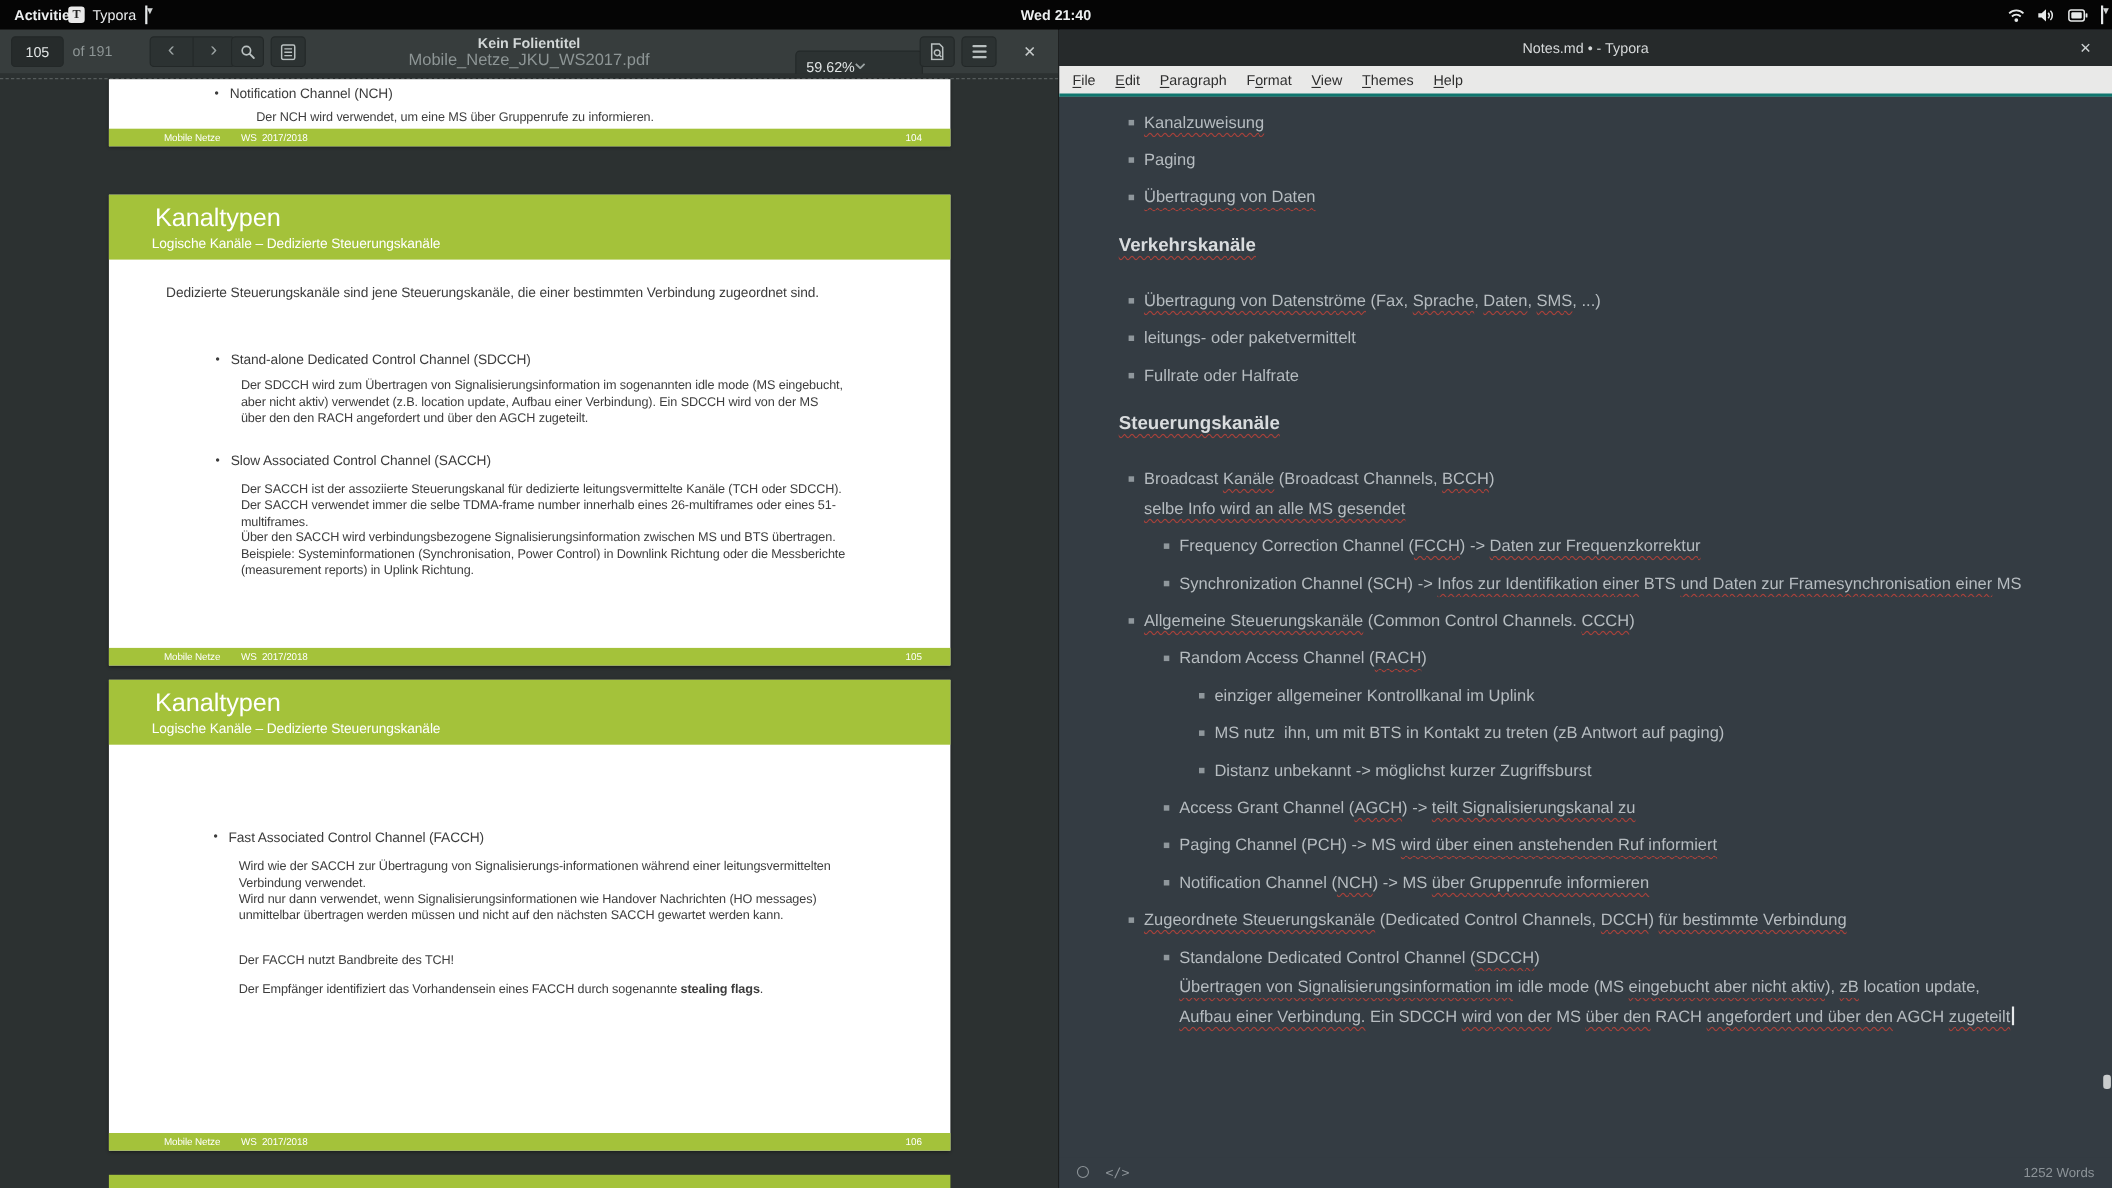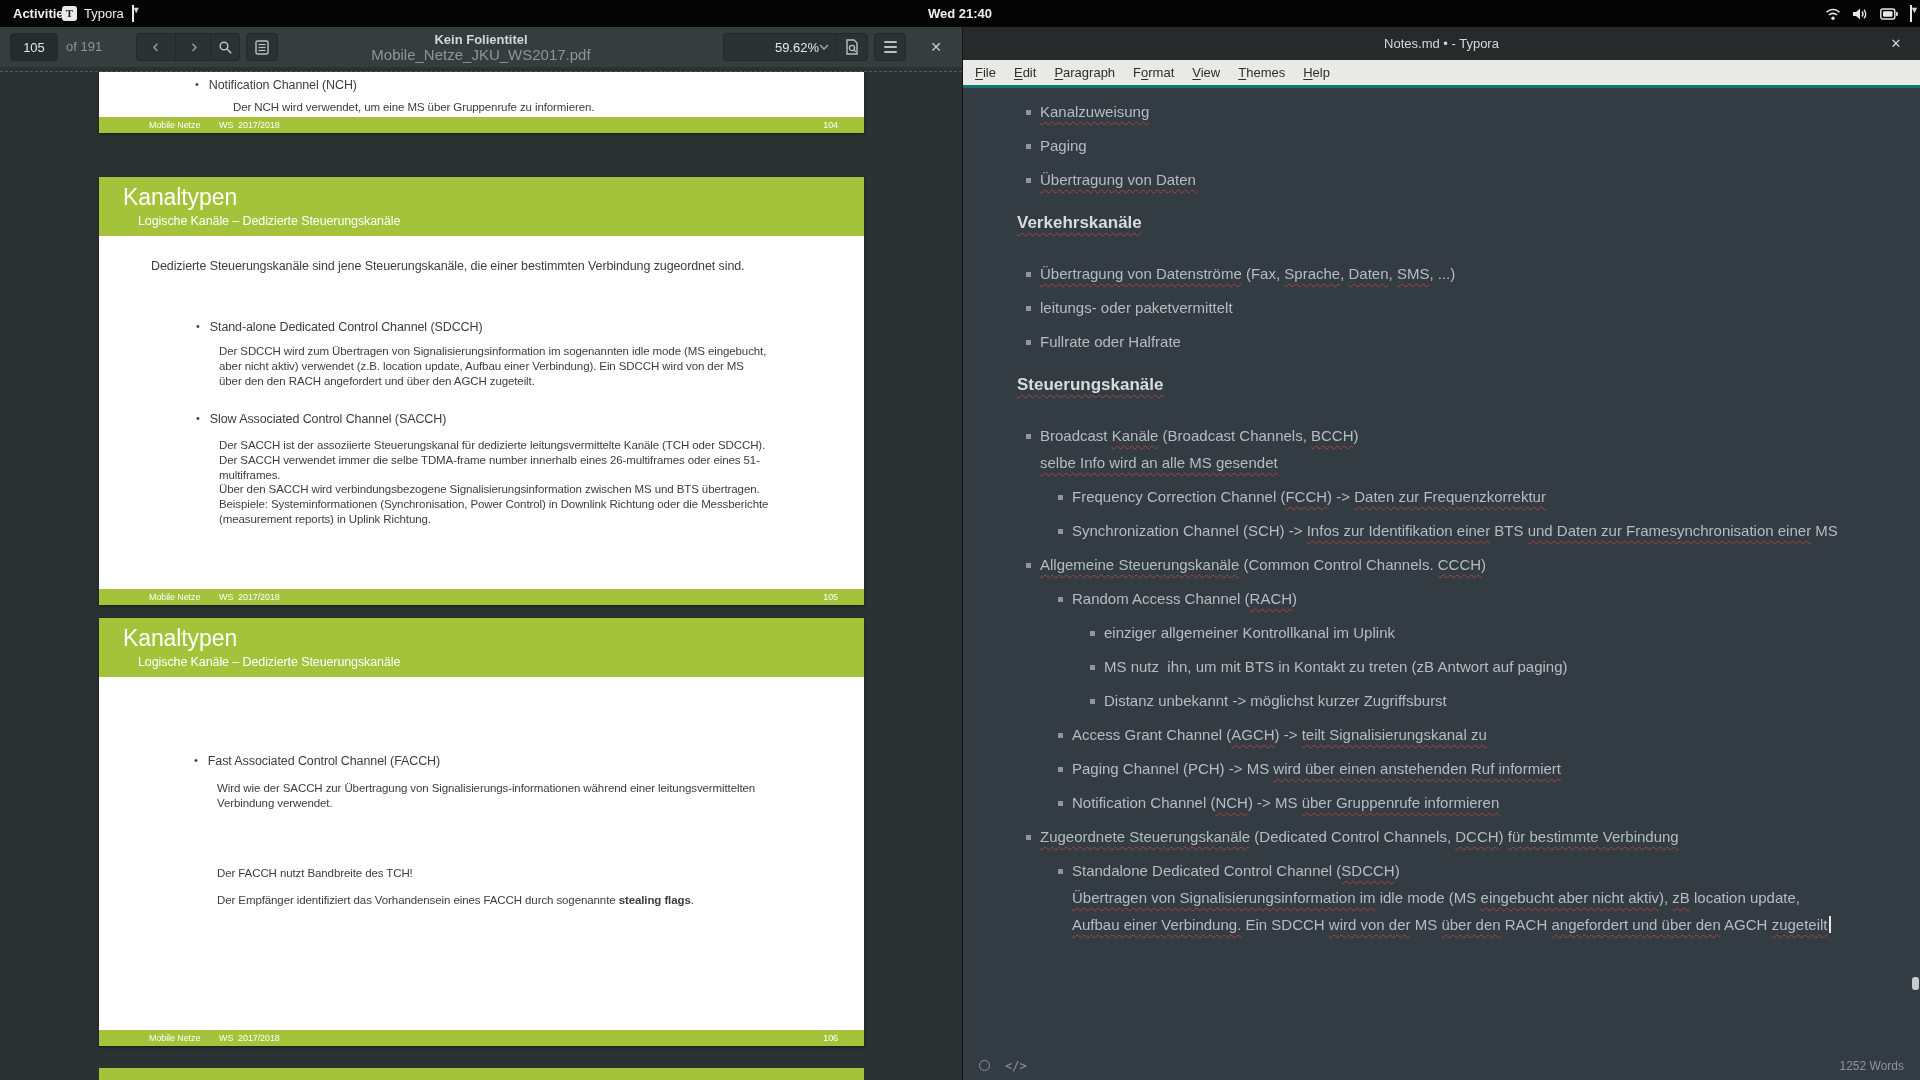--- a/index.html
+++ b/index.html
@@ -27,35 +27,35 @@
   #page-entry{left:10px;width:48px;background:#262b2b;color:#e2e6e6;font-size:13px;justify-content:center;}
   #page-total{position:absolute;left:66px;top:6px;height:28px;line-height:28px;color:#8d9595;font-size:13px;}
   #nav-group{left:136px;width:78px;padding:0;}
   #nav-group .half{width:39px;height:26px;line-height:24px;text-align:center;font-size:19px;color:#9aa2a2;}
   #nav-group .half:first-child{border-right:1px solid #232828;}
   #btn-search{left:210px;width:30px;}
   #btn-pane{left:246px;width:32px;}
   #tb-title{position:absolute;left:50%;top:4px;transform:translateX(-50%);text-align:center;width:420px;}
   #tb-title .t1{font-size:13px;font-weight:700;color:#d2d7d7;line-height:17px;}
   #tb-title .t2{font-size:15px;color:#8d9595;line-height:13px;}
-  #zoom-btn{left:723px;width:116px;justify-content:flex-end;padding:0 9px;}
+  #zoom-btn{left:723px;width:116px;justify-content:flex-start;padding:0 9px;margin-top:13px;}
   #zoom-btn .zl{font-size:13px;color:#e2e6e6;}
   #btn-fit{left:836px;width:32px;}
   #btn-burger{left:874px;width:32px;flex-direction:column;gap:3px;}
   #btn-burger i{display:block;width:13px;height:2px;background:#b9c0c0;border-radius:1px;}
   #btn-close-pdf{position:absolute;left:922px;top:7px;width:28px;height:26px;color:#c6cbcb;font-size:14px;
                  display:flex;align-items:center;justify-content:center;}
 
   #pdf-content{position:absolute;left:0;top:40px;width:962px;height:1013px;background:#2c3131;overflow:hidden;}
   #page-dash{position:absolute;left:0;top:4px;width:962px;border-top:1px dashed #565c5c;}
 
   .slide{position:absolute;left:99px;width:765px;background:#fff;box-shadow:0 1px 3px rgba(0,0,0,.45);
          color:#3d3d3d;letter-spacing:-0.1px;}
   .sl-head{position:absolute;left:0;top:0;width:765px;height:59px;background:#a4c23a;color:#fff;}
-  .sl-head .ht{position:absolute;left:24px;top:7px;font-size:23px;font-weight:400;}
+  .sl-head .ht{position:absolute;left:42px;top:7px;font-size:23px;font-weight:400;}
   .sl-head .hs{position:absolute;left:39px;top:37px;font-size:12.5px;}
   .sl-foot{position:absolute;left:0;bottom:0;width:765px;height:16px;background:#a4c23a;color:#fff;font-size:9px;}
   .sl-foot span{position:absolute;top:0;line-height:16px;white-space:pre;}
   .sf-course{left:50px;}
   .sf-term{left:120px;}
   .sf-page{right:26px;}
   .sbullet{position:absolute;font-size:12.5px;color:#3d3d3d;}
   .sbullet::before{content:"•";margin-right:10px;font-size:11px;position:relative;top:-1px;}
   .spara{position:absolute;font-size:11.5px;line-height:14.8px;color:#3d3d3d;}
 
@@ -206,20 +206,21 @@
     </div>
 
     <div class="slide" style="top:551px;height:428px;">
       <div class="sl-head">
         <div class="ht">Kanaltypen</div>
         <div class="hs">Logische Kanäle – Dedizierte Steuerungskanäle</div>
       </div>
       <div class="sbullet" style="left:95px;top:136px;">Fast Associated Control Channel (FACCH)</div>
       <div class="spara" style="left:118px;top:163px;width:545px;">
         <span>Wird wie der SACCH zur Übertragung von Signalisierungs-informationen während einer leitungsvermittelten Verbindung verwendet.</span><br>
+        <span>Wird nur dann verwendet, wenn Signalisierungsinformationen wie Handover Nachrichten (HO messages) unmittelbar übertragen werden müssen und nicht auf den nächsten SACCH gewartet werden kann.</span>
       </div>
       <div class="spara" style="left:118px;top:248px;width:545px;">Der FACCH nutzt Bandbreite des TCH!</div>
       <div class="spara" style="left:118px;top:275px;width:560px;">
         <span>Der Empfänger identifiziert das Vorhandensein eines FACCH durch sogenannte </span><b>stealing flags</b><span>.</span>
       </div>
       <div class="sl-foot">
         <span class="sf-course">Mobile Netze</span>
         <span class="sf-term">WS  2017/2018</span>
         <span class="sf-page">106</span>
       </div>

